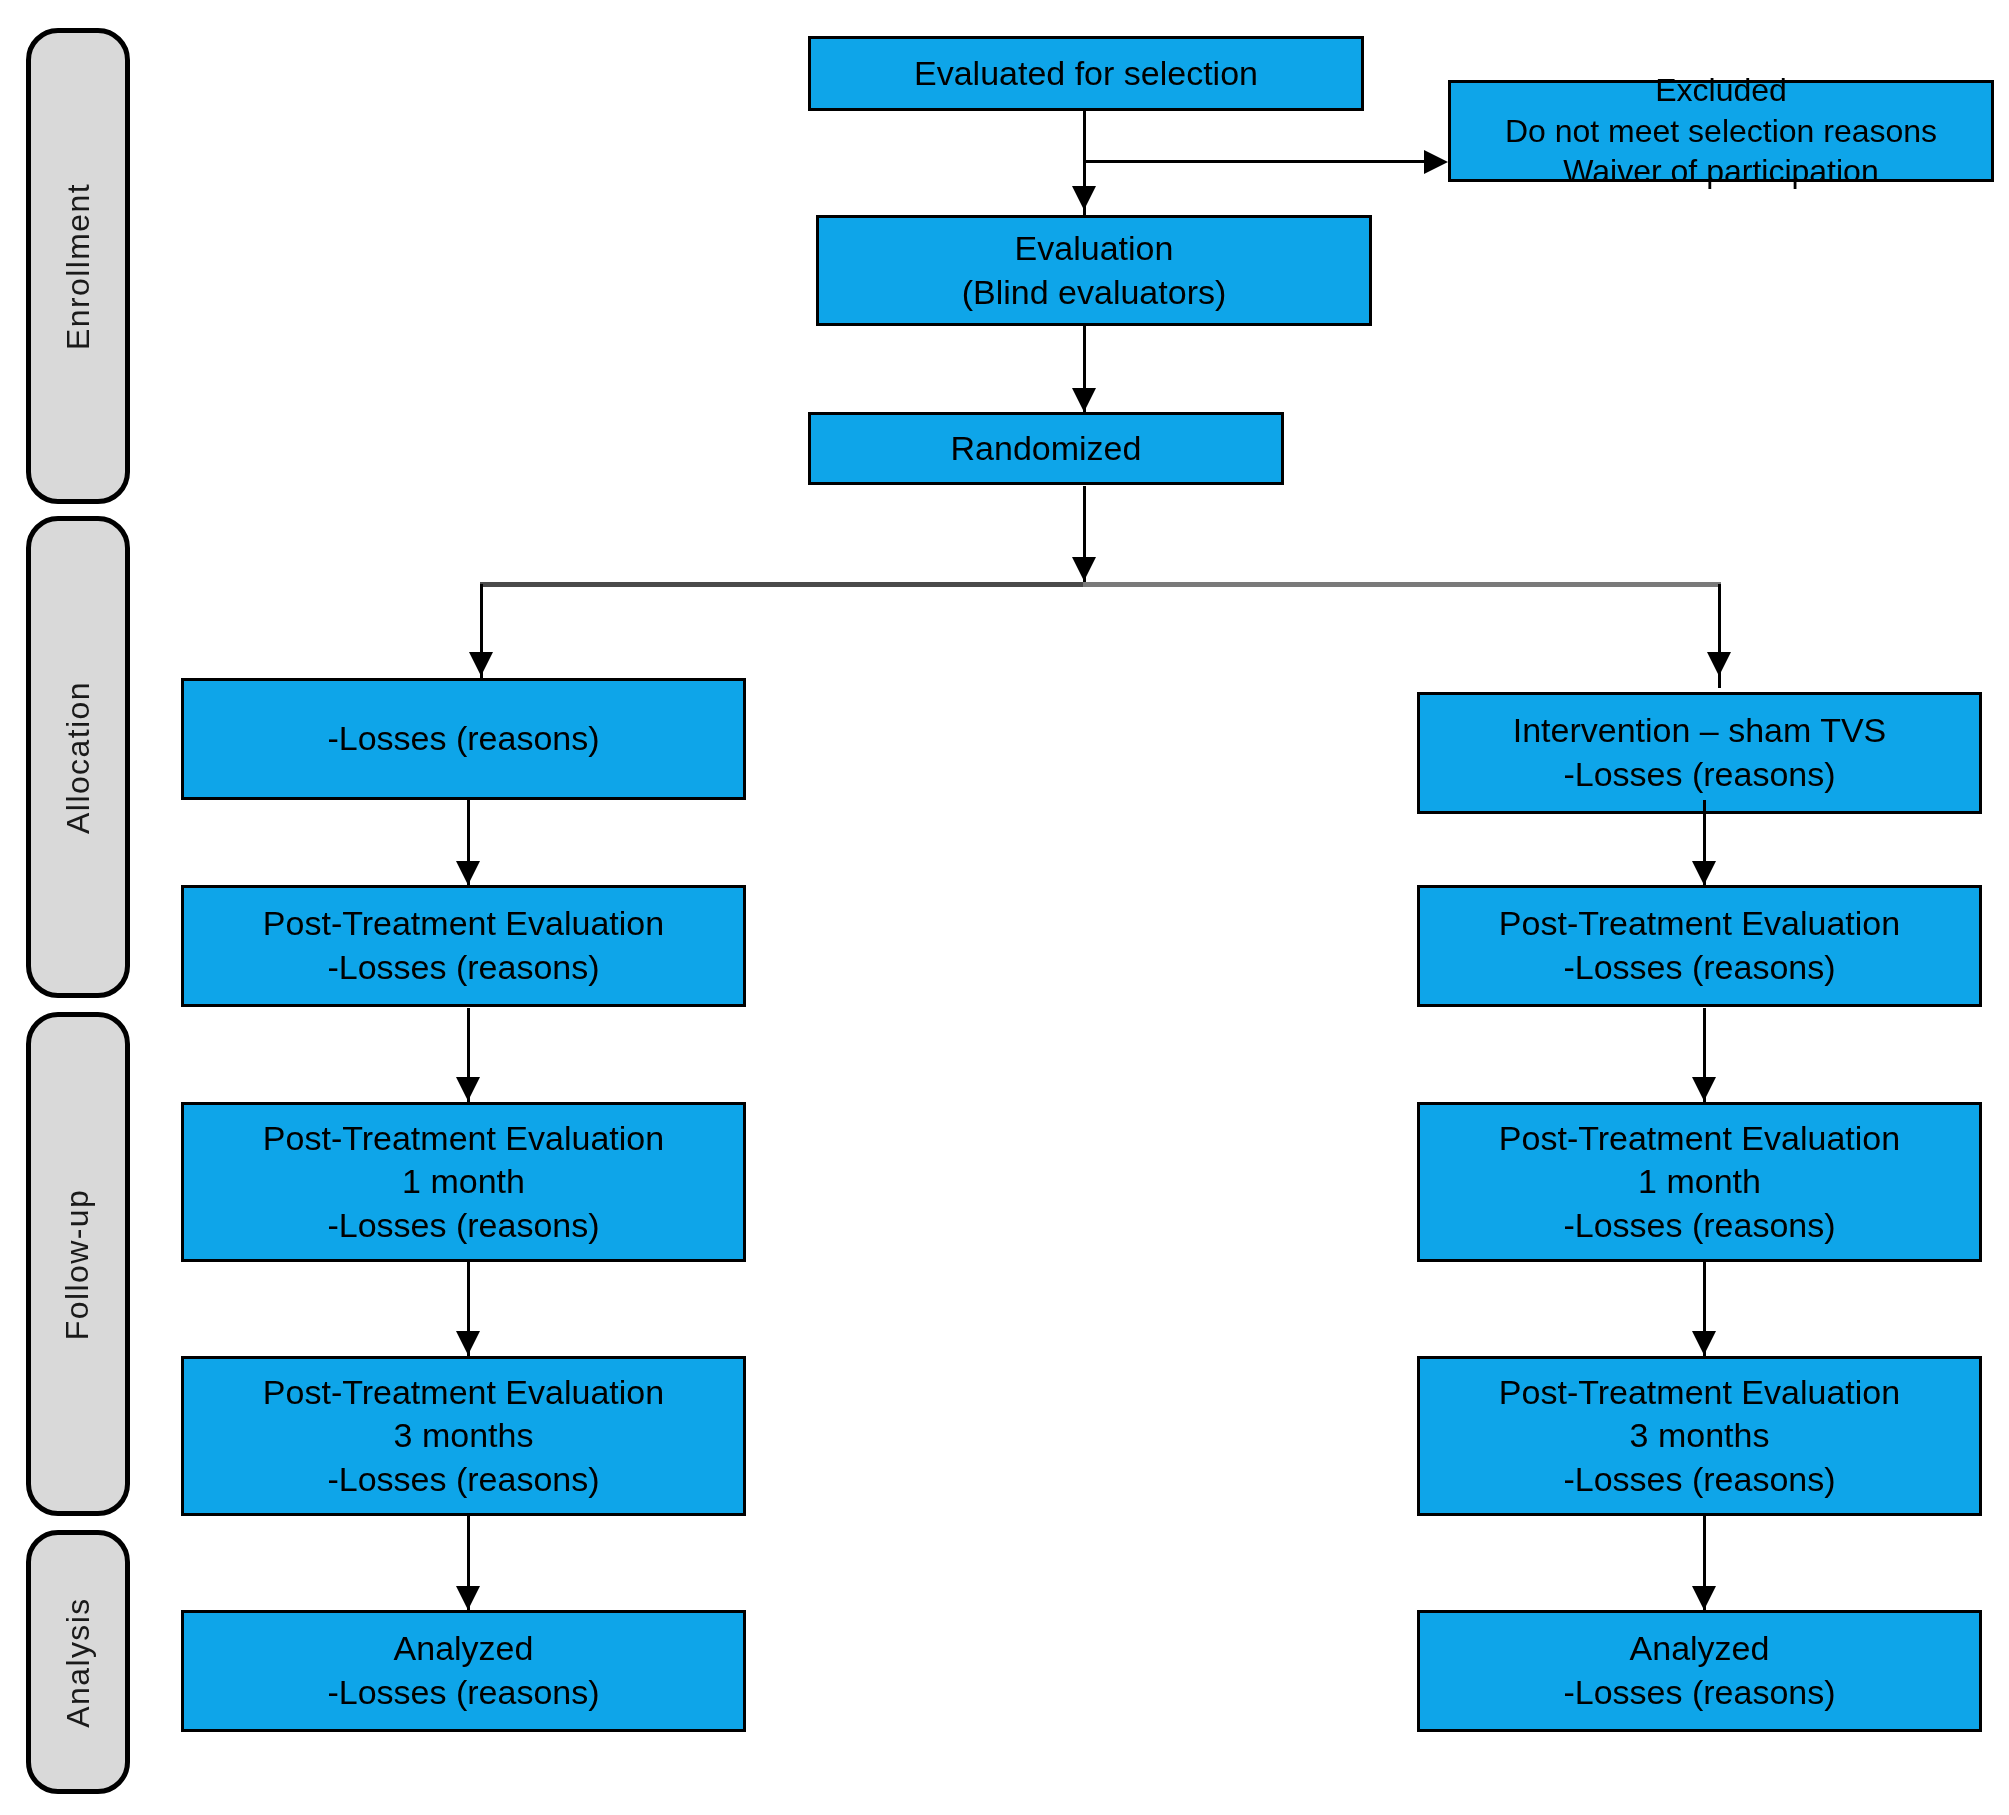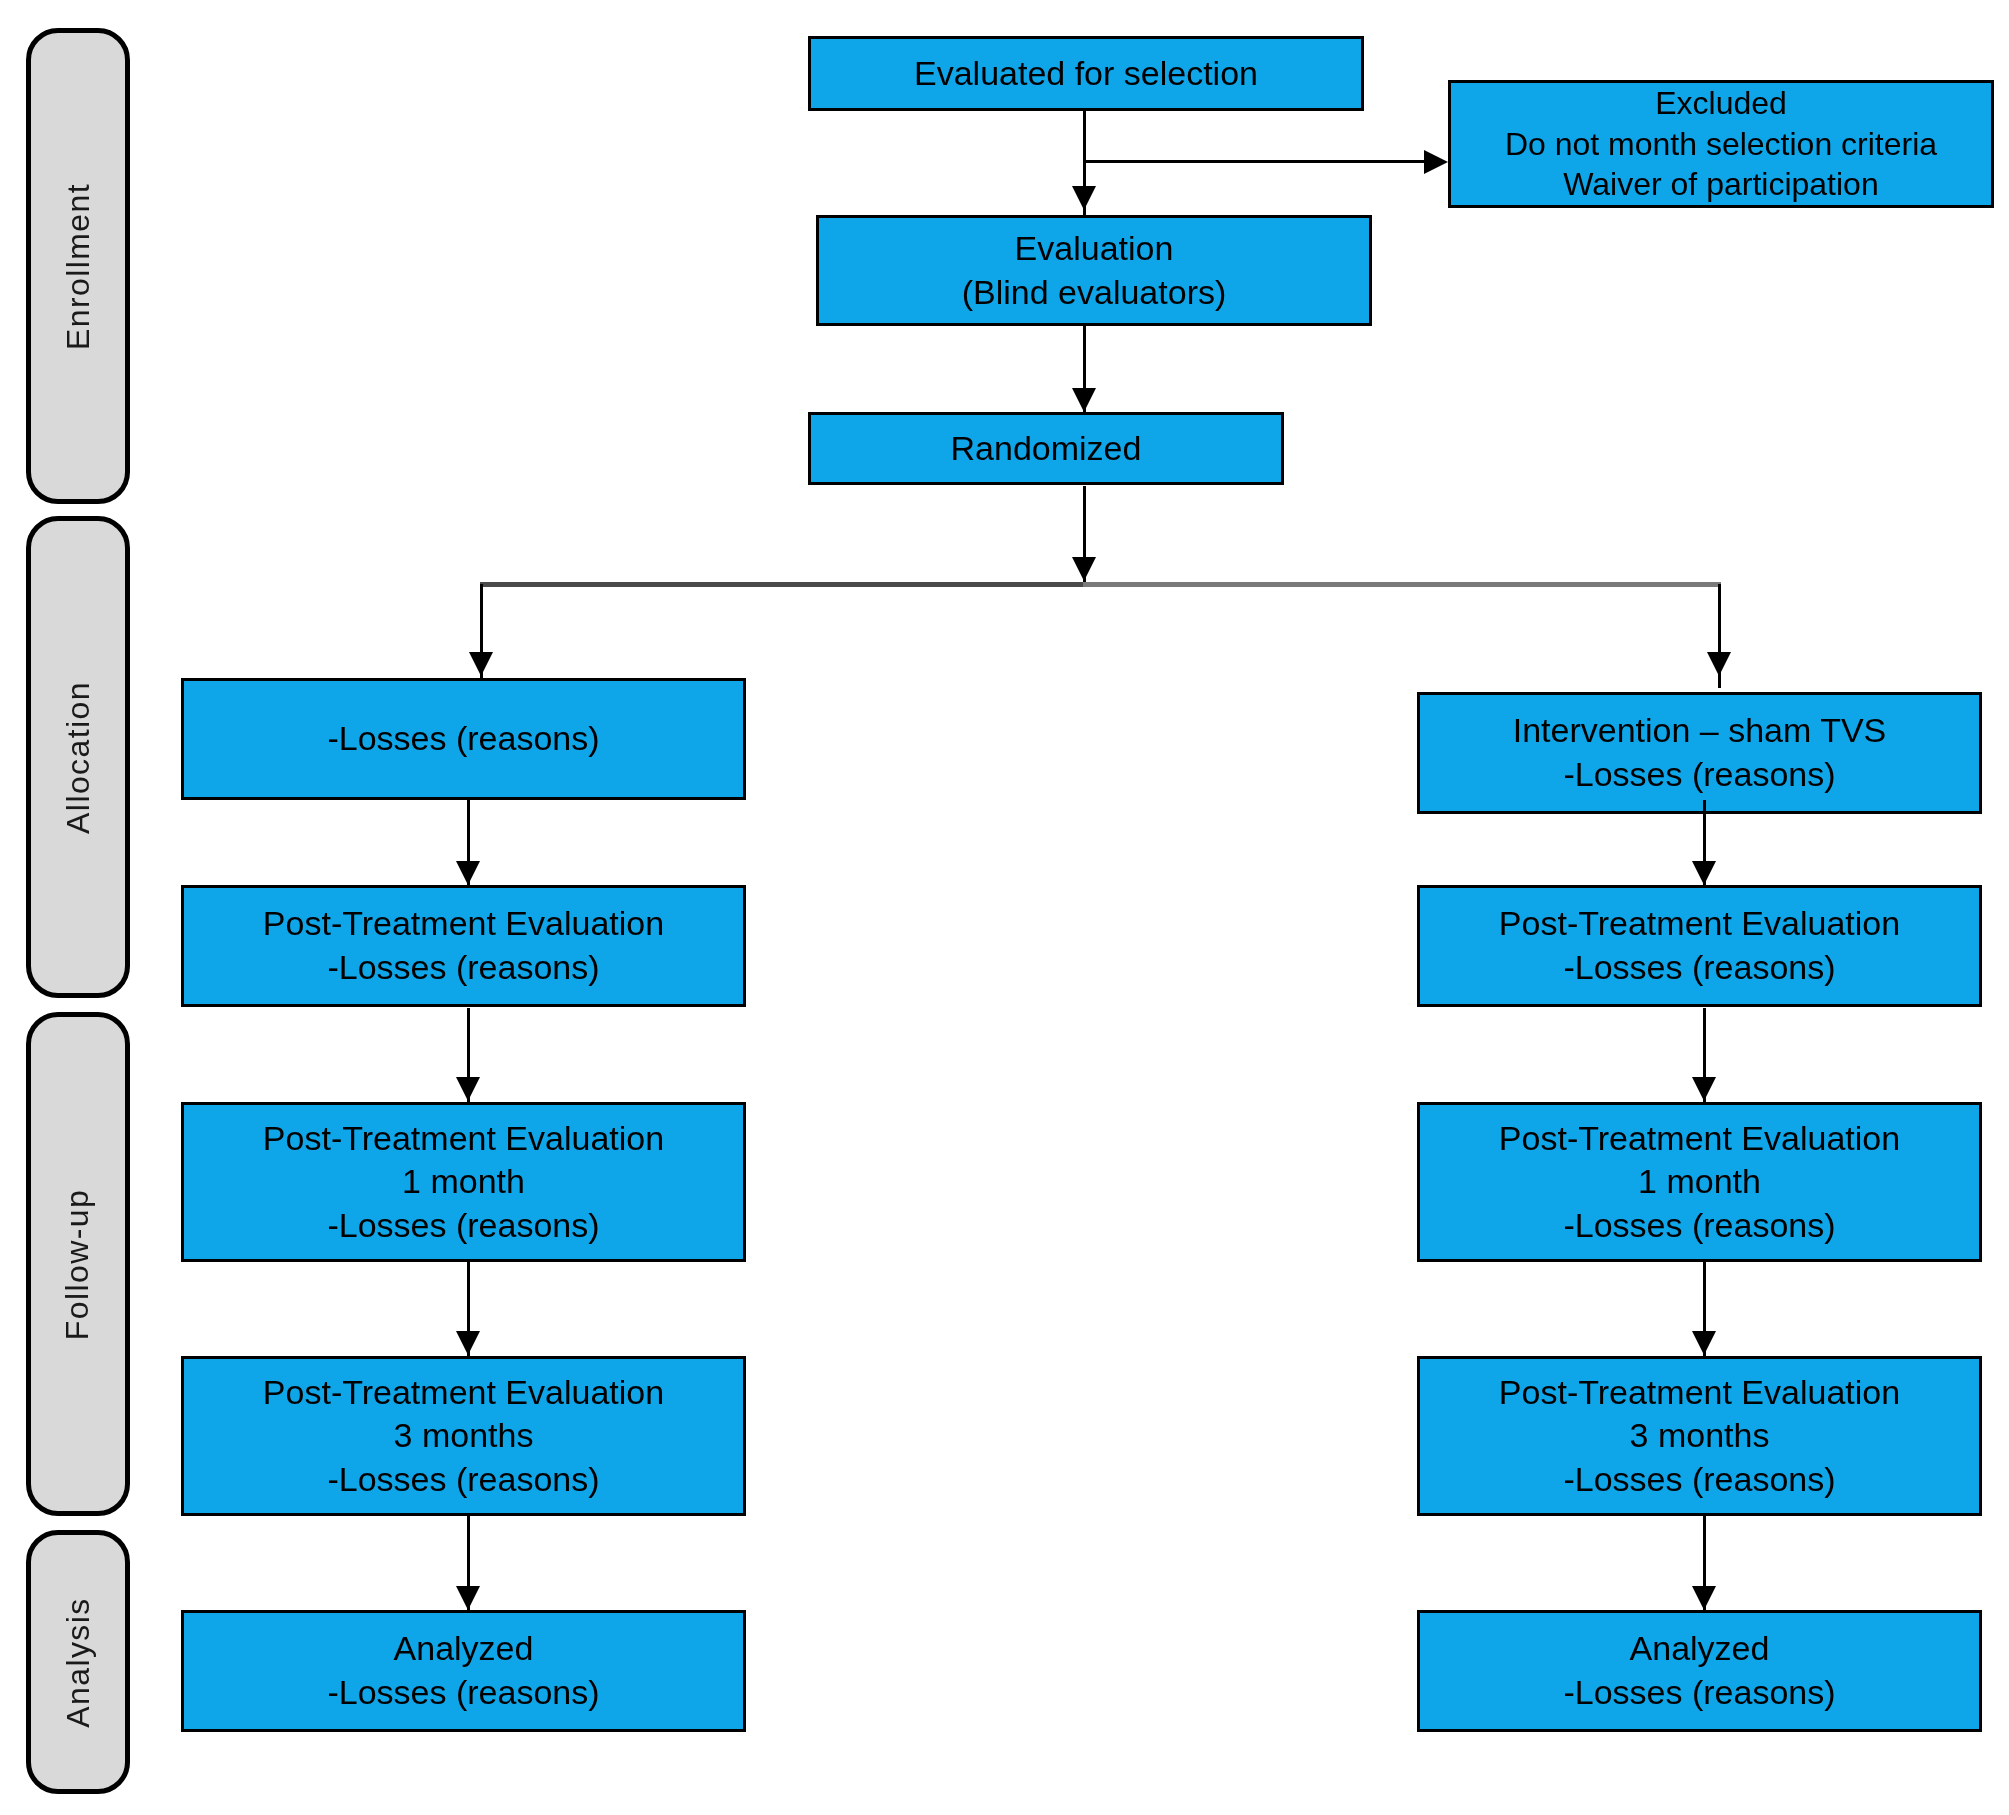--- a/index.html
+++ b/index.html
@@ -115,23 +115,23 @@
   <div class="node" style="left:808px; top:36px; width:556px; height:75px;">
     <span class="line">Evaluated for selection</span>
   </div>
 
   <div class="vline" style="left:1083px; top:111px; height:104px;"></div>
   <div class="arrow-down" style="left:1072px; top:186px;"></div>
 
   <div class="hline" style="left:1083px; top:160px; width:358px;"></div>
   <div class="arrow-right" style="left:1424px; top:150px;"></div>
 
-  <div class="node" style="left:1448px; top:80px; width:546px; height:128px; font-size:32px;">
+  <div class="node" style="left:1448px; top:80px; width:546px; height:102px; font-size:32px;">
     <span class="line">Excluded</span>
-    <span class="line">Do not month selection criteria</span>
+    <span class="line">Do not meet selection reasons</span>
     <span class="line">Waiver of participation</span>
   </div>
 
   <div class="node" style="left:808px; top:215px; width:556px; height:111px;margin-left:8px;">
     <span class="line">Evaluation</span>
     <span class="line">(Blind evaluators)</span>
   </div>
 
   <div class="vline" style="left:1083px; top:326px; height:87px;"></div>
   <div class="arrow-down" style="left:1072px; top:388px;"></div>

